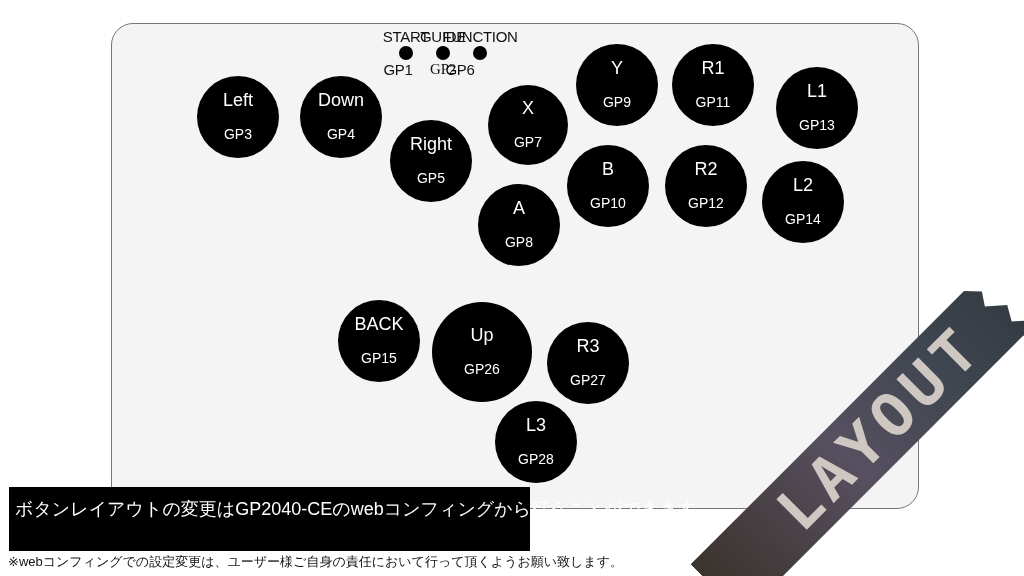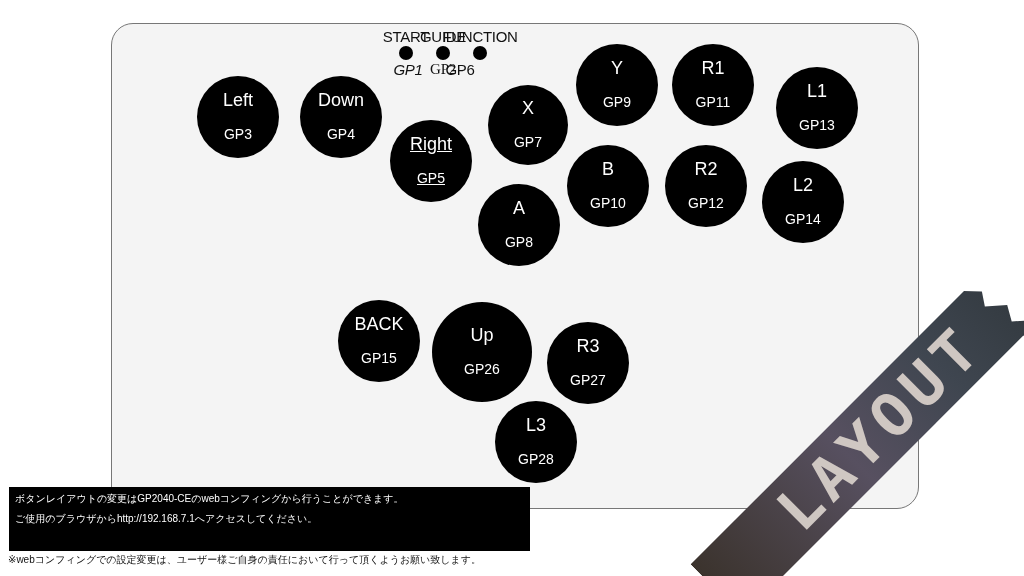--- a/index.html
+++ b/index.html
@@ -8,57 +8,57 @@
   .panel { position:absolute; left:111px; top:23px; width:808px; height:486px;
            background:#f4f4f4; border:1.5px solid #777; border-radius:22px; box-sizing:border-box; }
   .small-btn { position:absolute; width:14px; height:14px; border-radius:50%; background:#000; }
   .small-label { position:absolute; font-size:15px; color:#111; transform:translateX(-50%); white-space:nowrap;
                  letter-spacing:-0.3px; }
   .btn { position:absolute; border-radius:50%; background:#000; color:#fff;
          display:flex; flex-direction:column; align-items:center; justify-content:center; }
   .btn .name { font-size:18px; line-height:18px; margin-bottom:16px; }
   .btn .gp { font-size:14px; line-height:18px; }
   .notice { position:absolute; left:9px; top:487px; width:521px; height:64px; background:#000; color:#fff;
-            font-size:10px; line-height:20px; padding:2px 0 0 6px; box-sizing:border-box; }
+            font-size:18px; line-height:20px; padding:12px 0 0 6px; box-sizing:border-box; }
   .notice div { white-space:nowrap; }
-  .footnote { position:absolute; left:8px; top:553px; font-size:10px; color:#111; white-space:nowrap; }
+  .footnote { position:absolute; left:8px; top:553px; font-size:13px; color:#111; white-space:nowrap; }
   .tape { position:absolute; left:655px; top:405px; width:420px; height:74px;
           transform:rotate(-45deg); transform-origin:center;
           background:linear-gradient(90deg,#3b332d 0%,#575060 45%,#3f4650 75%,#333a40 100%);
           clip-path:polygon(0 0, 92% 0, 95% 18%, 93% 35%, 97% 55%, 95% 75%, 100% 100%, 0 100%);
           display:flex; align-items:center; justify-content:center; }
   .tape-text { font-family:"DejaVu Sans Mono", monospace; font-weight:bold; font-size:62px;
                letter-spacing:6px; color:#cfc7c2; margin-left:40px; transform:scaleY(0.95); }
 </style>
 </head>
 <body>
 
 <div class="panel"></div>
 
 <div id="sys">
     <div class="small-label" style="left: 406px; top: 28px;">START</div>
     <div class="small-btn" style="left: 399px; top: 46px;"></div>
-    <div class="small-label" style="left: 408px; top: 61px; font-style: italic;">GP1</div>
+    <div class="small-label" style="left: 398px; top: 61px;">GP1</div>
     <div class="small-label" style="left: 443px; top: 28px;">GUIDE</div>
     <div class="small-btn" style="left: 436px; top: 46px;"></div>
     <div class="small-label" style="left: 443px; top: 61px; font-family: Liberation Serif, serif;">GP2</div>
     <div class="small-label" style="left: 480px; top: 28px;">FUNCTION</div>
     <div class="small-btn" style="left: 473px; top: 46px;"></div>
     <div class="small-label" style="left: 460px; top: 61px;">GP6</div>
   </div>
 <div id="btns">
     <div class="btn" style="left: 197px; top: 76px; width: 82px; height: 82px;">
       <span class="name">Left</span>
       <span class="gp">GP3</span>
     </div>
     <div class="btn" style="left: 300px; top: 76px; width: 82px; height: 82px;">
       <span class="name">Down</span>
       <span class="gp">GP4</span>
     </div>
-    <div class="btn" style="left: 390px; top: 120px; width: 82px; height: 82px; text-decoration: underline;">
+    <div class="btn" style="left: 390px; top: 120px; width: 82px; height: 82px;">
       <span class="name">Right</span>
       <span class="gp">GP5</span>
     </div>
     <div class="btn" style="left: 488px; top: 85px; width: 80px; height: 80px;">
       <span class="name">X</span>
       <span class="gp">GP7</span>
     </div>
     <div class="btn" style="left: 478px; top: 184px; width: 82px; height: 82px;">
       <span class="name">A</span>
       <span class="gp">GP8</span>
@@ -100,20 +100,19 @@
       <span class="gp">GP27</span>
     </div>
     <div class="btn" style="left: 495px; top: 401px; width: 82px; height: 82px;">
       <span class="name">L3</span>
       <span class="gp">GP28</span>
     </div>
   </div>
 
 <div class="notice">
   <div>ボタンレイアウトの変更はGP2040-CEのwebコンフィングから行うことができます。</div>
-  <div>ご使用のブラウザからhttp://192.168.7.1へアクセスしてください。</div>
 </div>
 
 <div class="footnote">※webコンフィングでの設定変更は、ユーザー様ご自身の責任において行って頂くようお願い致します。</div>
 
 <div class="tape">
   <span class="tape-text">LAYOUT</span>
 </div>
 
 </body></html>

